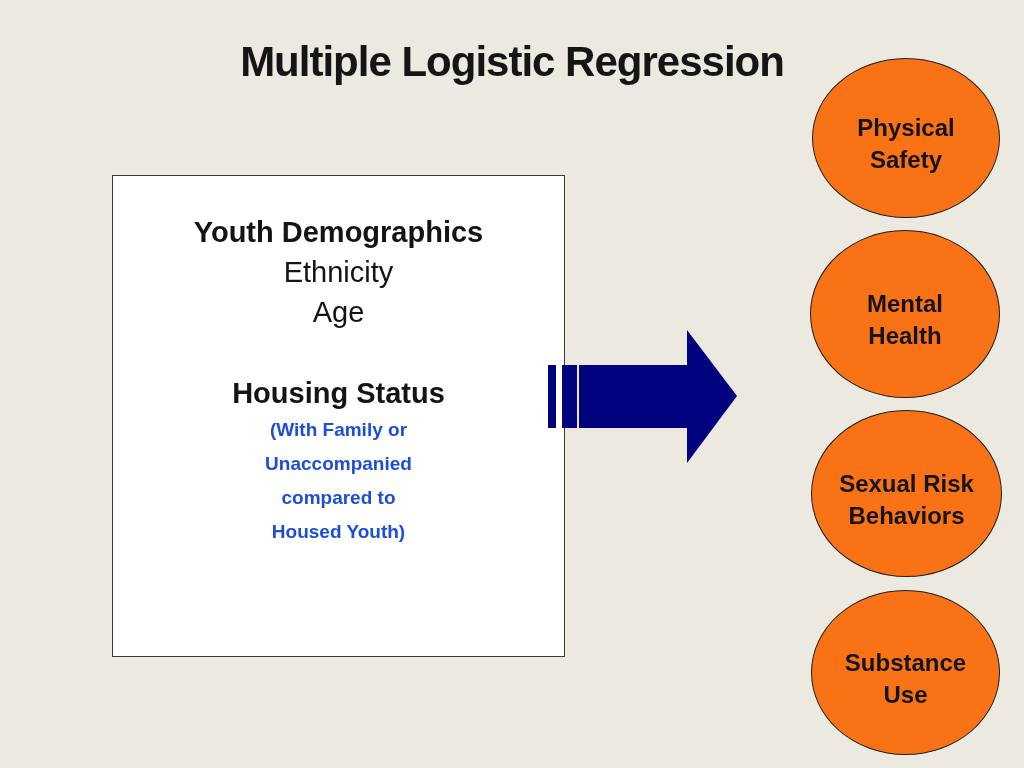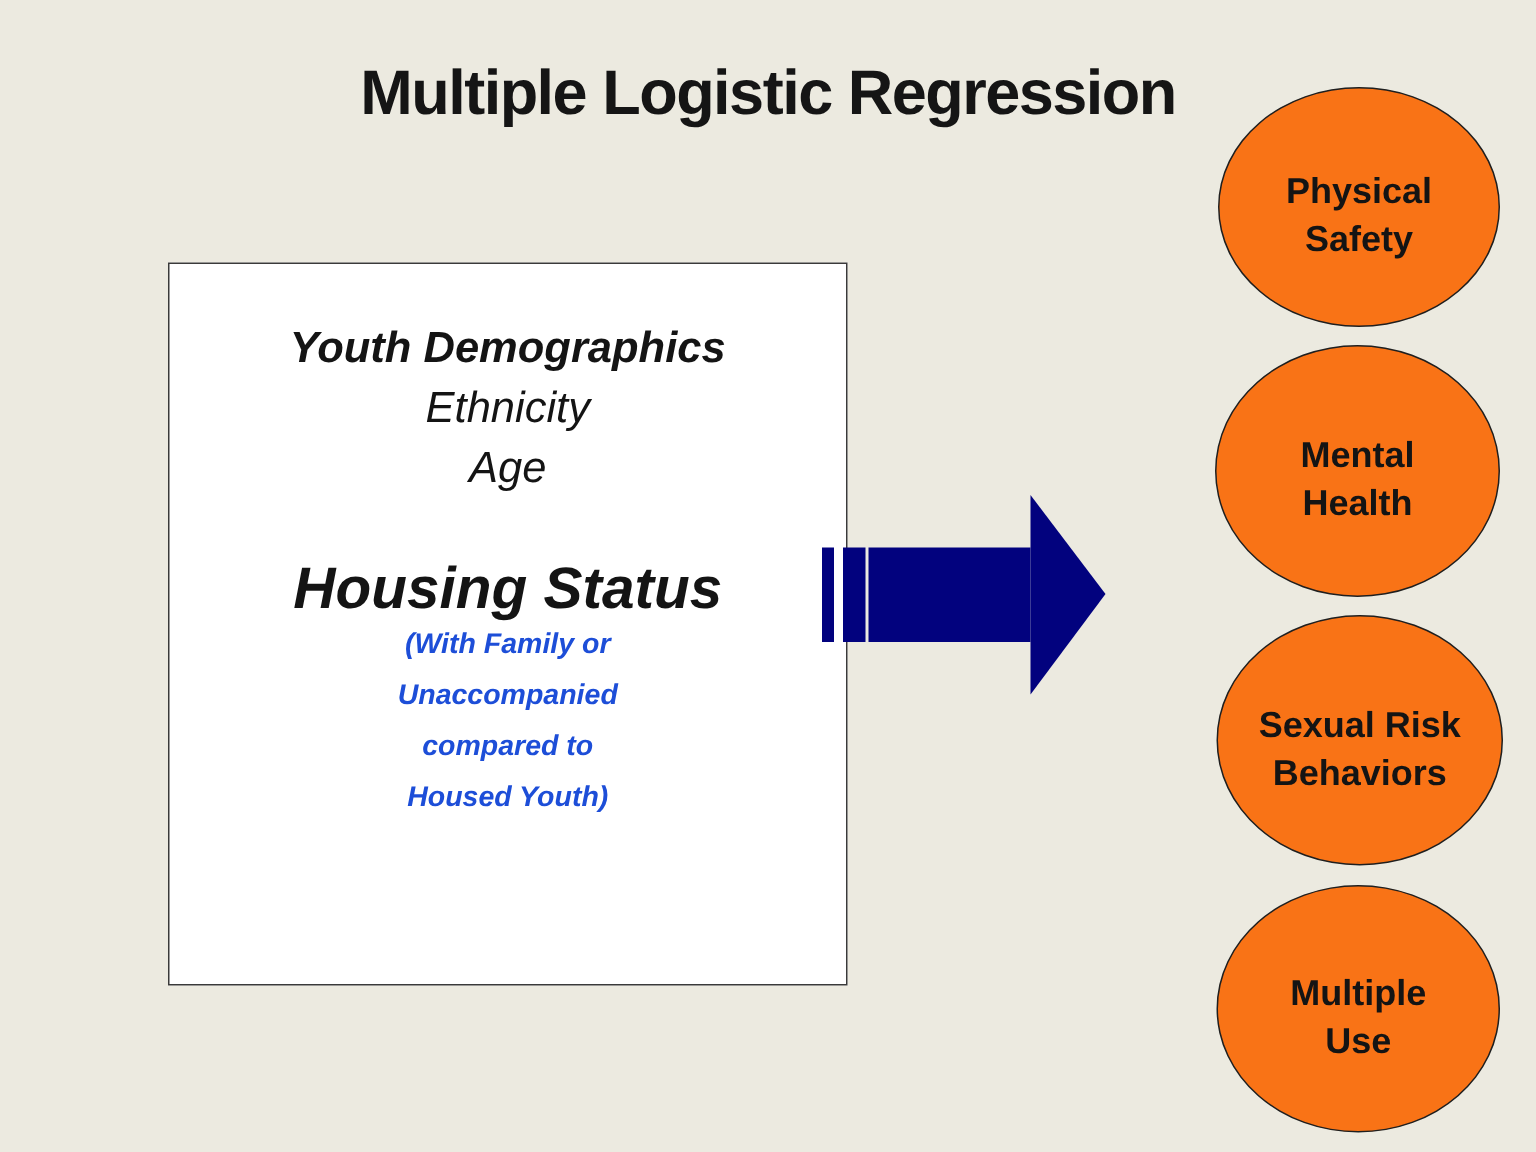--- a/index.html
+++ b/index.html
@@ -29,40 +29,39 @@
   .predictor-box {
     position: absolute;
     left: 112px;
     top: 175px;
     width: 453px;
     height: 482px;
     background: #FFFFFF;
     border: 1.5px solid #3a3a3a;
     box-sizing: border-box;
     text-align: center;
-    font-style: italic;
   }
   .predictor-inner {
     padding-top: 36px;
   }
   .demo-heading {
     font-size: 29px;
     line-height: 40px;
     font-weight: bold;
     color: #141414;
   }
   .demo-item {
     font-size: 29px;
     line-height: 40px;
     font-weight: normal;
     color: #141414;
   }
   .housing-heading {
     margin-top: 41px;
-    font-size: 39px;
+    font-size: 29px;
     line-height: 40px;
     font-weight: bold;
     color: #141414;
   }
   .housing-note-line {
     font-size: 19px;
     line-height: 34px;
     font-weight: bold;
     color: #1d4ed8;
   }
@@ -133,17 +132,17 @@
     <div class="outcome-line">Mental</div>
     <div class="outcome-line">Health</div>
   </div>
 
   <div class="outcome-circle circle-3">
     <div class="outcome-line">Sexual Risk</div>
     <div class="outcome-line">Behaviors</div>
   </div>
 
   <div class="outcome-circle circle-4">
-    <div class="outcome-line">Multiple</div>
+    <div class="outcome-line">Substance</div>
     <div class="outcome-line">Use</div>
   </div>
 
 </div>
 
 </body></html>

